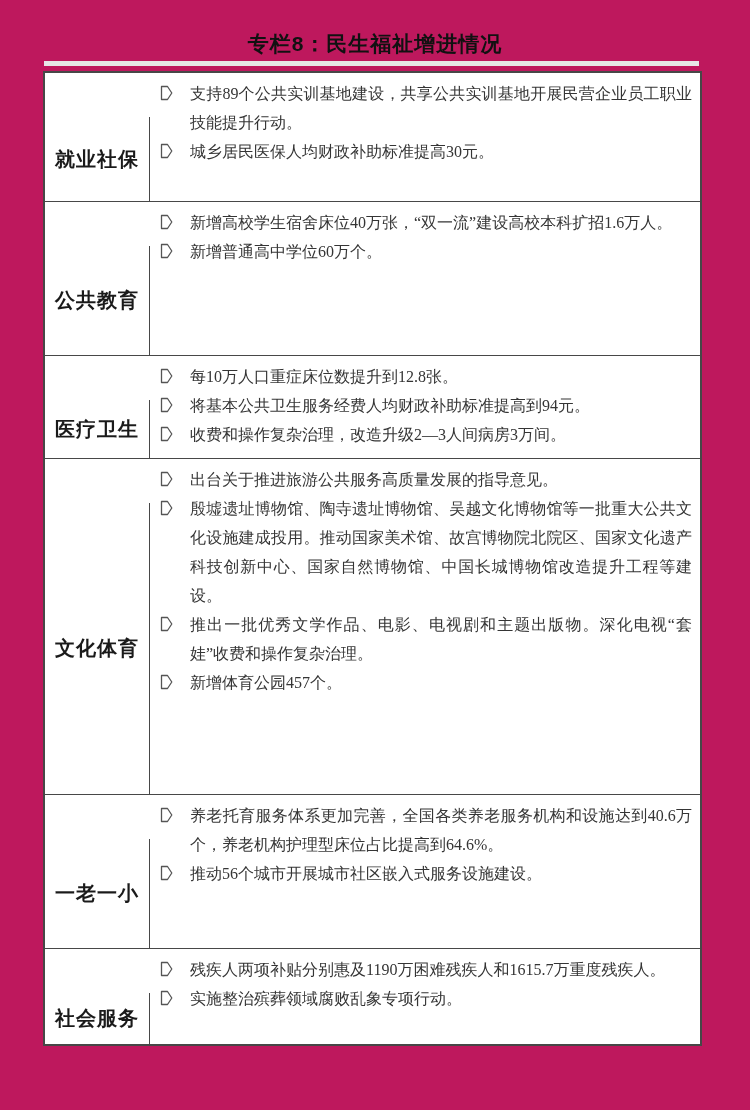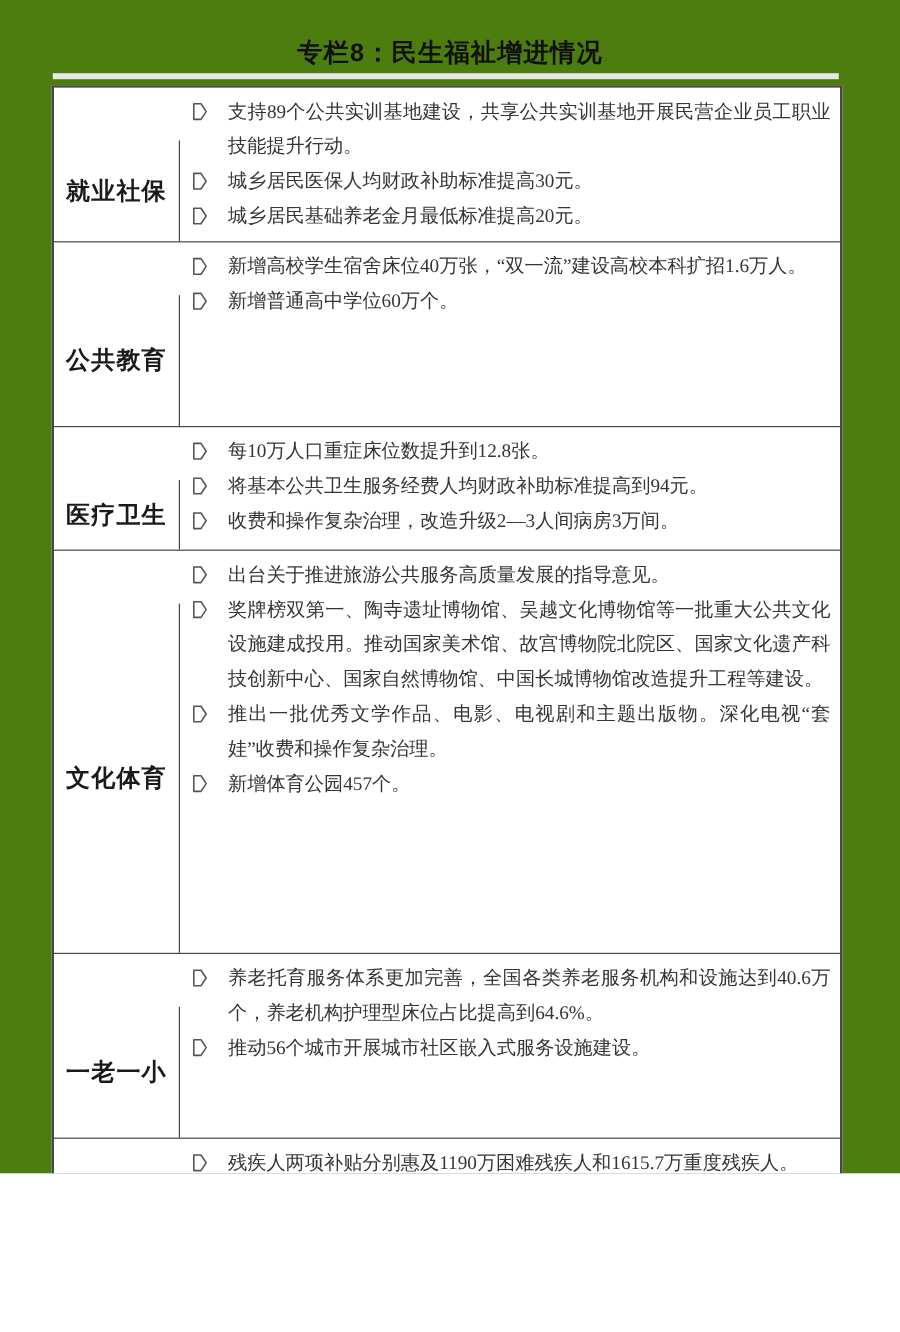--- a/index.html
+++ b/index.html
@@ -1,20 +1,20 @@
 <!DOCTYPE html>
 <html><head>
 <meta charset="utf-8">
 <style>
   html, body { margin: 0; padding: 0; background: #ffffff; }
   .page {
     position: relative;
     width: 750px;
-    height: 978px;
-    background: #4d7c0f;
+    height: 1110px;
+    background: #be185d;
     font-family: "Liberation Serif", serif;
     overflow: hidden;
   }
   .title {
     position: absolute;
     top: 30px;
     left: 0;
     right: 0;
     margin: 0;
     text-align: center;
@@ -107,26 +107,20 @@
                 <path d="M1.5 1.5 L7.5 1.5 L11.8 8 L7.5 14.5 L1.5 14.5 Z" fill="#ffffff" stroke="#555555" stroke-width="1.3" stroke-linejoin="round"></path>
               </svg></span>
           <span class="item-text">支持89个公共实训基地建设，共享公共实训基地开展民营企业员工职业技能提升行动。</span>
         </div>
         <div class="item">
           <span class="bullet"><svg width="13" height="16" viewBox="0 0 13 16">
                 <path d="M1.5 1.5 L7.5 1.5 L11.8 8 L7.5 14.5 L1.5 14.5 Z" fill="#ffffff" stroke="#555555" stroke-width="1.3" stroke-linejoin="round"></path>
               </svg></span>
           <span class="item-text">城乡居民医保人均财政补助标准提高30元。</span>
         </div>
-        <div class="item">
-          <span class="bullet"><svg width="13" height="16" viewBox="0 0 13 16">
-                <path d="M1.5 1.5 L7.5 1.5 L11.8 8 L7.5 14.5 L1.5 14.5 Z" fill="#ffffff" stroke="#555555" stroke-width="1.3" stroke-linejoin="round"></path>
-              </svg></span>
-          <span class="item-text">城乡居民基础养老金月最低标准提高20元。</span>
-        </div>
       </div>
     </div>
 
     <div class="trow">
       <div class="label-cell">公共教育</div>
       <div class="content-cell">
         <div class="item">
           <span class="bullet"><svg width="13" height="16" viewBox="0 0 13 16">
                 <path d="M1.5 1.5 L7.5 1.5 L11.8 8 L7.5 14.5 L1.5 14.5 Z" fill="#ffffff" stroke="#555555" stroke-width="1.3" stroke-linejoin="round"></path>
               </svg></span>
@@ -171,21 +165,21 @@
         <div class="item">
           <span class="bullet"><svg width="13" height="16" viewBox="0 0 13 16">
                 <path d="M1.5 1.5 L7.5 1.5 L11.8 8 L7.5 14.5 L1.5 14.5 Z" fill="#ffffff" stroke="#555555" stroke-width="1.3" stroke-linejoin="round"></path>
               </svg></span>
           <span class="item-text">出台关于推进旅游公共服务高质量发展的指导意见。</span>
         </div>
         <div class="item">
           <span class="bullet"><svg width="13" height="16" viewBox="0 0 13 16">
                 <path d="M1.5 1.5 L7.5 1.5 L11.8 8 L7.5 14.5 L1.5 14.5 Z" fill="#ffffff" stroke="#555555" stroke-width="1.3" stroke-linejoin="round"></path>
               </svg></span>
-          <span class="item-text">奖牌榜双第一、陶寺遗址博物馆、吴越文化博物馆等一批重大公共文化设施建成投用。推动国家美术馆、故宫博物院北院区、国家文化遗产科技创新中心、国家自然博物馆、中国长城博物馆改造提升工程等建设。</span>
+          <span class="item-text">殷墟遗址博物馆、陶寺遗址博物馆、吴越文化博物馆等一批重大公共文化设施建成投用。推动国家美术馆、故宫博物院北院区、国家文化遗产科技创新中心、国家自然博物馆、中国长城博物馆改造提升工程等建设。</span>
         </div>
         <div class="item">
           <span class="bullet"><svg width="13" height="16" viewBox="0 0 13 16">
                 <path d="M1.5 1.5 L7.5 1.5 L11.8 8 L7.5 14.5 L1.5 14.5 Z" fill="#ffffff" stroke="#555555" stroke-width="1.3" stroke-linejoin="round"></path>
               </svg></span>
           <span class="item-text">推出一批优秀文学作品、电影、电视剧和主题出版物。深化电视“套娃”收费和操作复杂治理。</span>
         </div>
         <div class="item">
           <span class="bullet"><svg width="13" height="16" viewBox="0 0 13 16">
                 <path d="M1.5 1.5 L7.5 1.5 L11.8 8 L7.5 14.5 L1.5 14.5 Z" fill="#ffffff" stroke="#555555" stroke-width="1.3" stroke-linejoin="round"></path>

